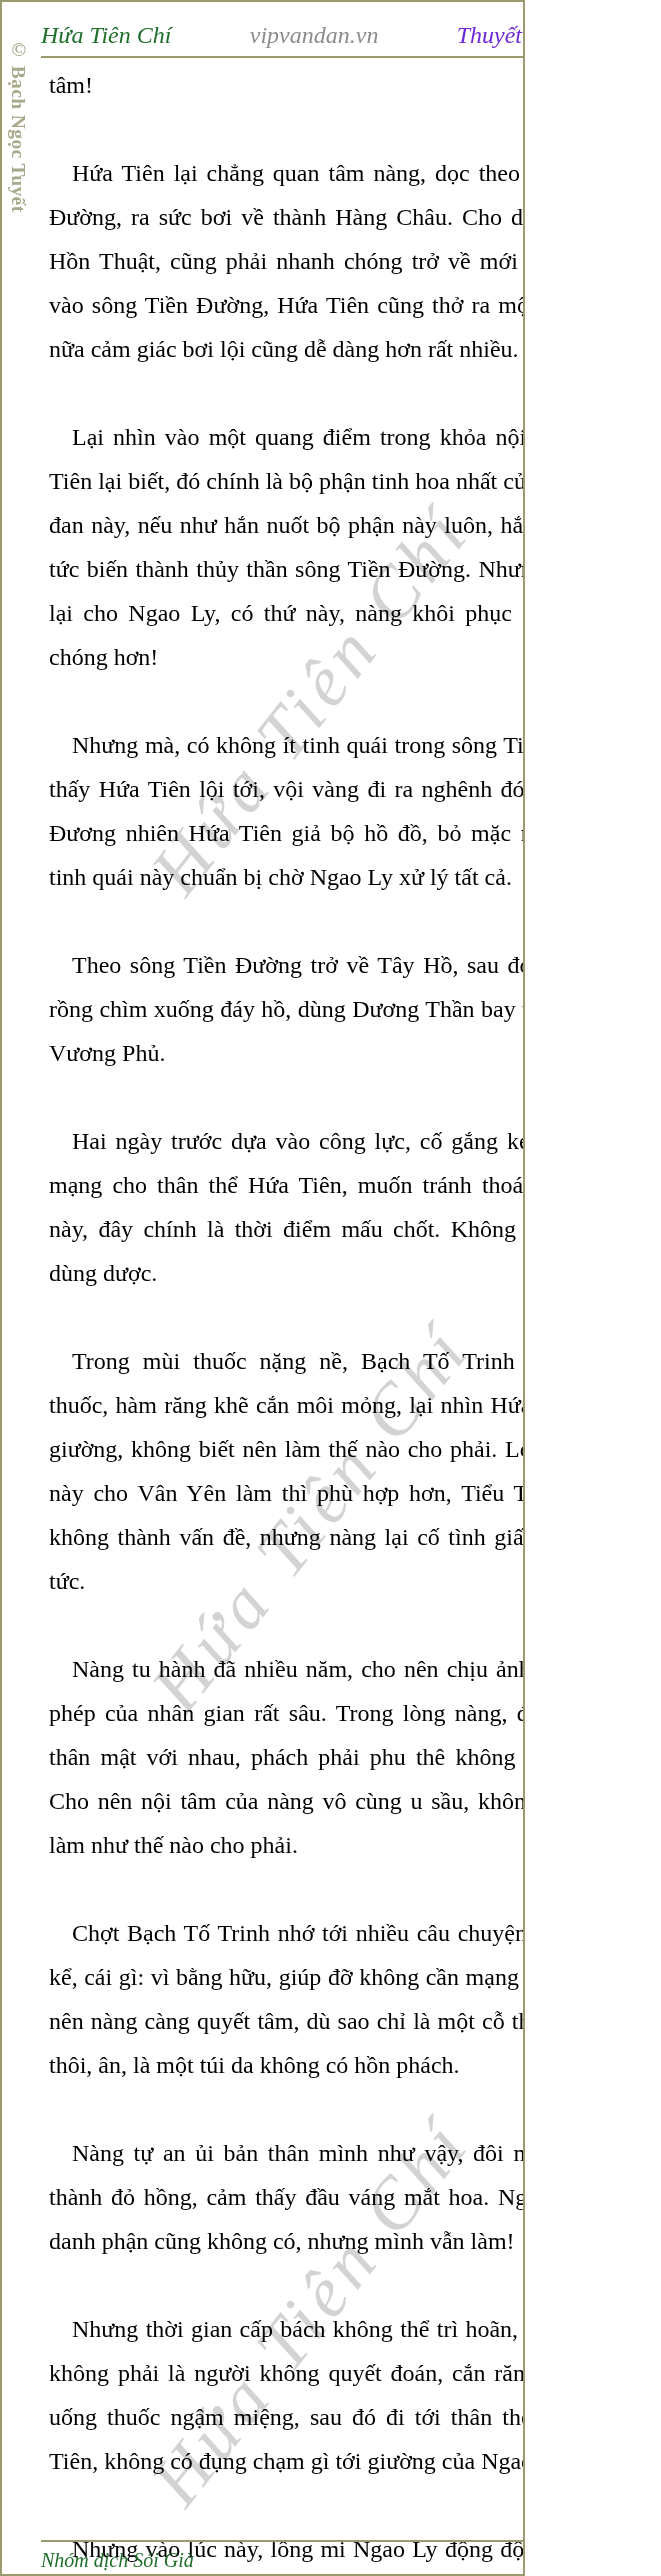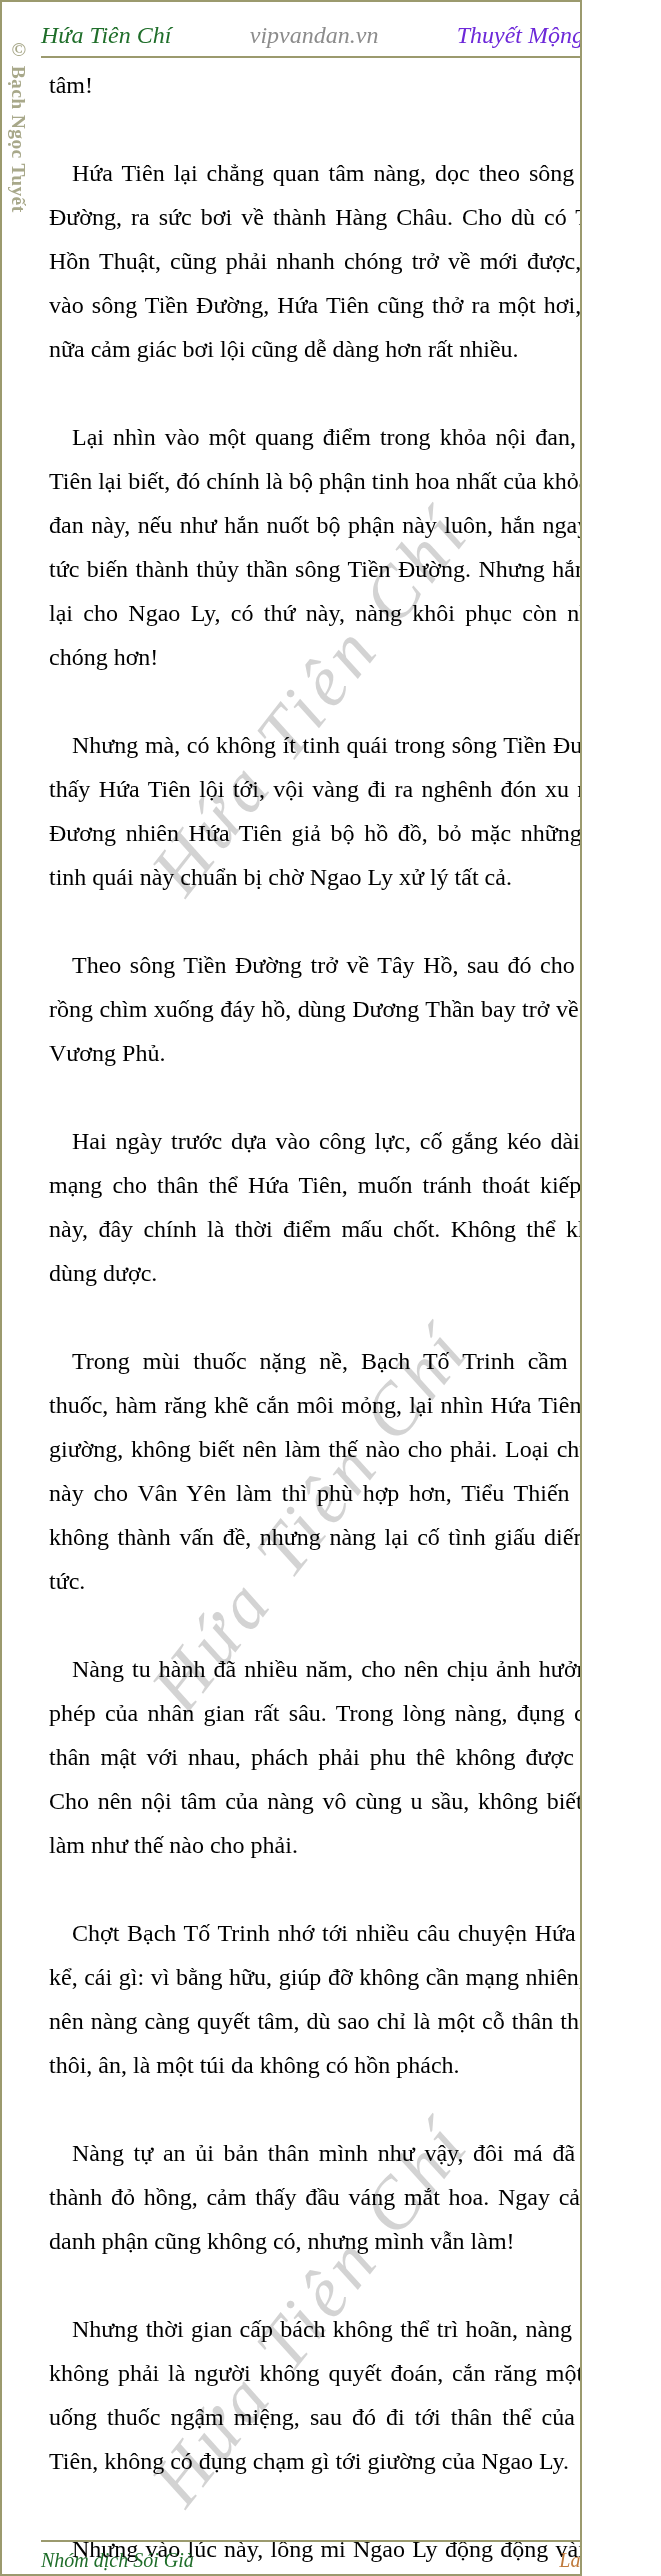--- a/index.html
+++ b/index.html
@@ -1,18 +1,18 @@
 <!DOCTYPE html>
 <html style="font-size:12.5px"><head>
 <meta charset="utf-8">
 <style>
   html, body { margin: 0; padding: 0; background: #ffffff; }
   .page {
     position: relative;
-    width: 582px;
+    width: 525px;
     height: 2576px;
     box-sizing: border-box;
     border: 2.3px solid #9b9a6e;
     background: #ffffff;
     overflow: hidden;
   }
   .header {
     position: absolute;
     left: 39px; top: 11px; width: 585px; height: 44px;
     display: flex; justify-content: space-between; align-items: center;

